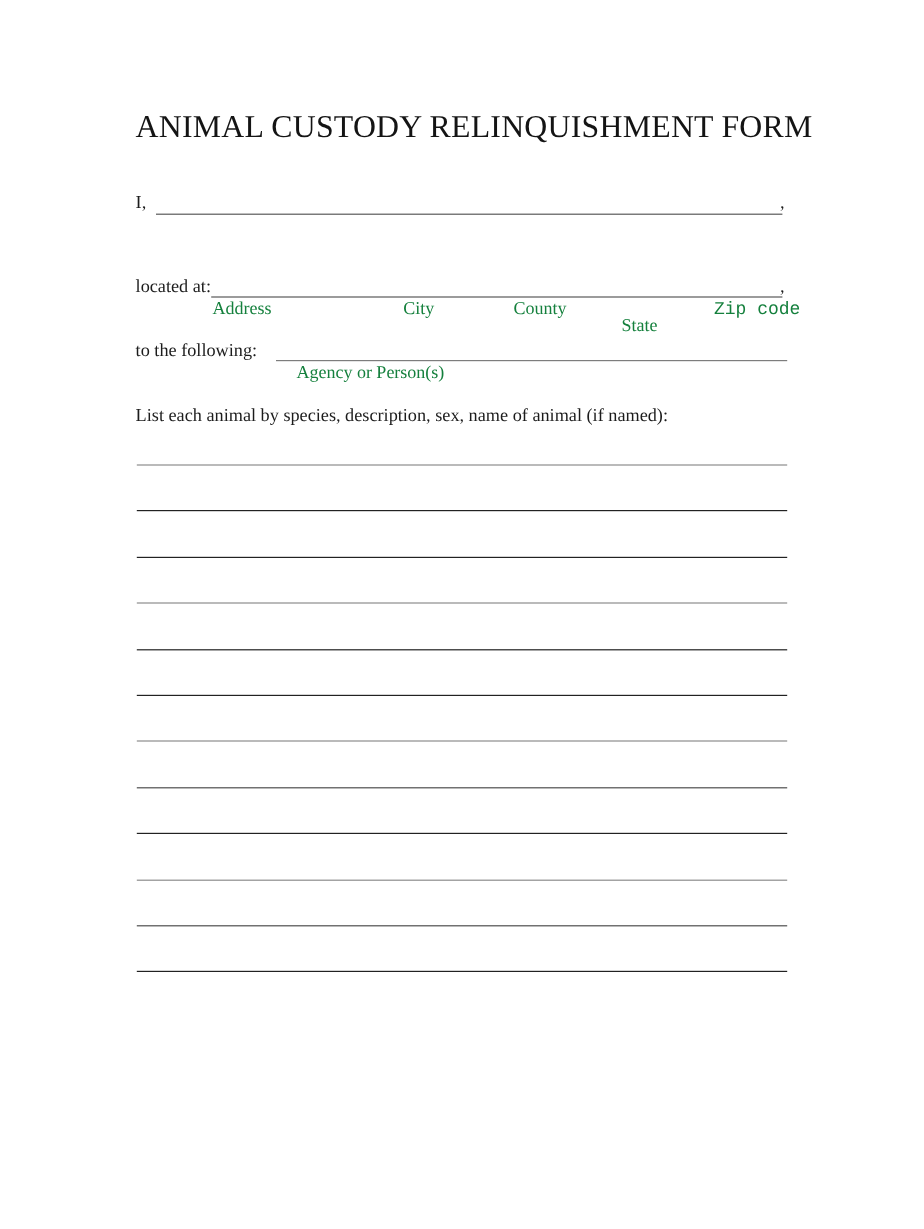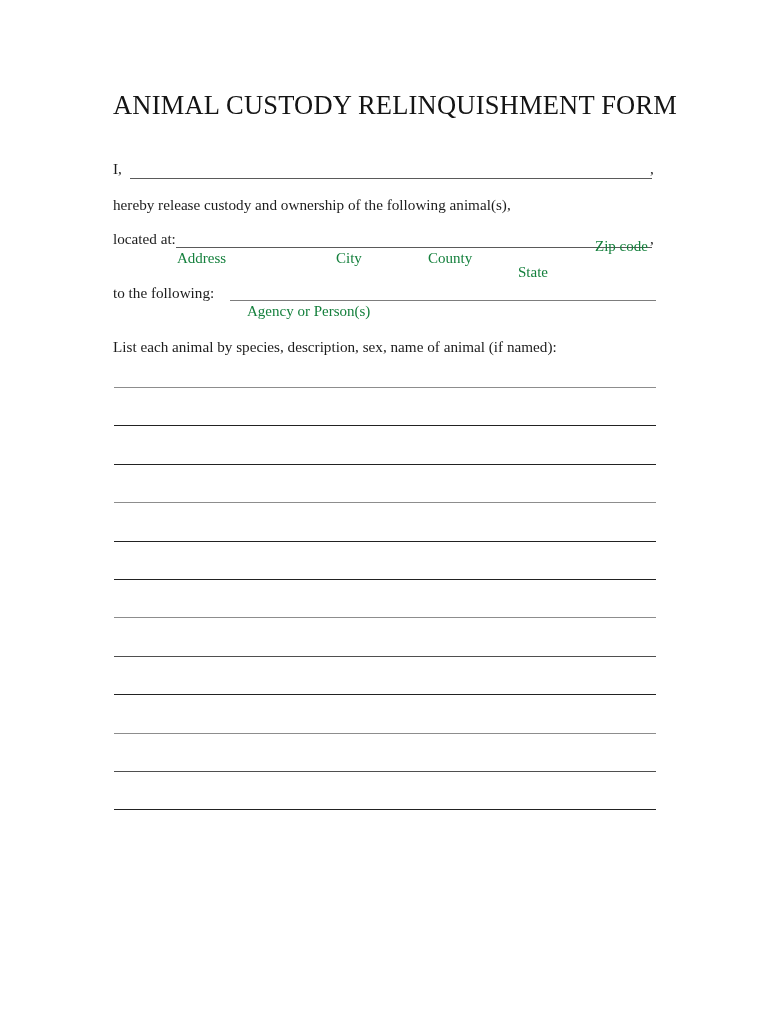--- a/index.html
+++ b/index.html
@@ -95,31 +95,30 @@
 <body>
 
 <div class="page">
 
   <div class="doc-title">ANIMAL CUSTODY RELINQUISHMENT FORM</div>
 
   <div class="body-text" style="left:113px; top:159px;">I,</div>
   <div class="rule" style="left:130px; top:178px; width:522px;"></div>
   <div class="body-text" style="left:650px; top:159px;">,</div>
 
-  <div class="body-text" style="left:113px; top:195px;">hereby release custody and ownership of the following animal(s),</div>
 
   <div class="body-text" style="left:113px; top:229px;">located at:</div>
   <div class="rule" style="left:176px; top:247px; width:476px;"></div>
   <div class="body-text" style="left:650px; top:229px;">,</div>
 
   <div class="field-caption" style="left:177px; top:249px;">Address</div>
   <div class="field-caption" style="left:336px; top:249px;">City</div>
   <div class="field-caption" style="left:428px; top:249px;">County</div>
   <div class="field-caption" style="left:518px; top:249px;margin-top:14px;">State</div>
-  <div class="field-caption" style="left:595px; top:237px;">Zip code</div>
+  <div class="field-caption" style="left:595px; top:249px;font-family:Liberation Mono, monospace;">Zip code</div>
 
   <div class="body-text" style="left:113px; top:283px;">to the following:</div>
   <div class="rule soft" style="left:230px; top:300px; width:426px;"></div>
   <div class="field-caption" style="left:247px; top:302px;text-align:right;">Agency or Person(s)</div>
 
   <div class="body-text" style="left:113px; top:337px;">List each animal by species, description, sex, name of animal (if named):</div>
 
   <div id="write-lines">
       <div class="write-line v-light" style="top: 387px;"></div>
       <div class="write-line v-dark" style="top: 425.4px;"></div>

